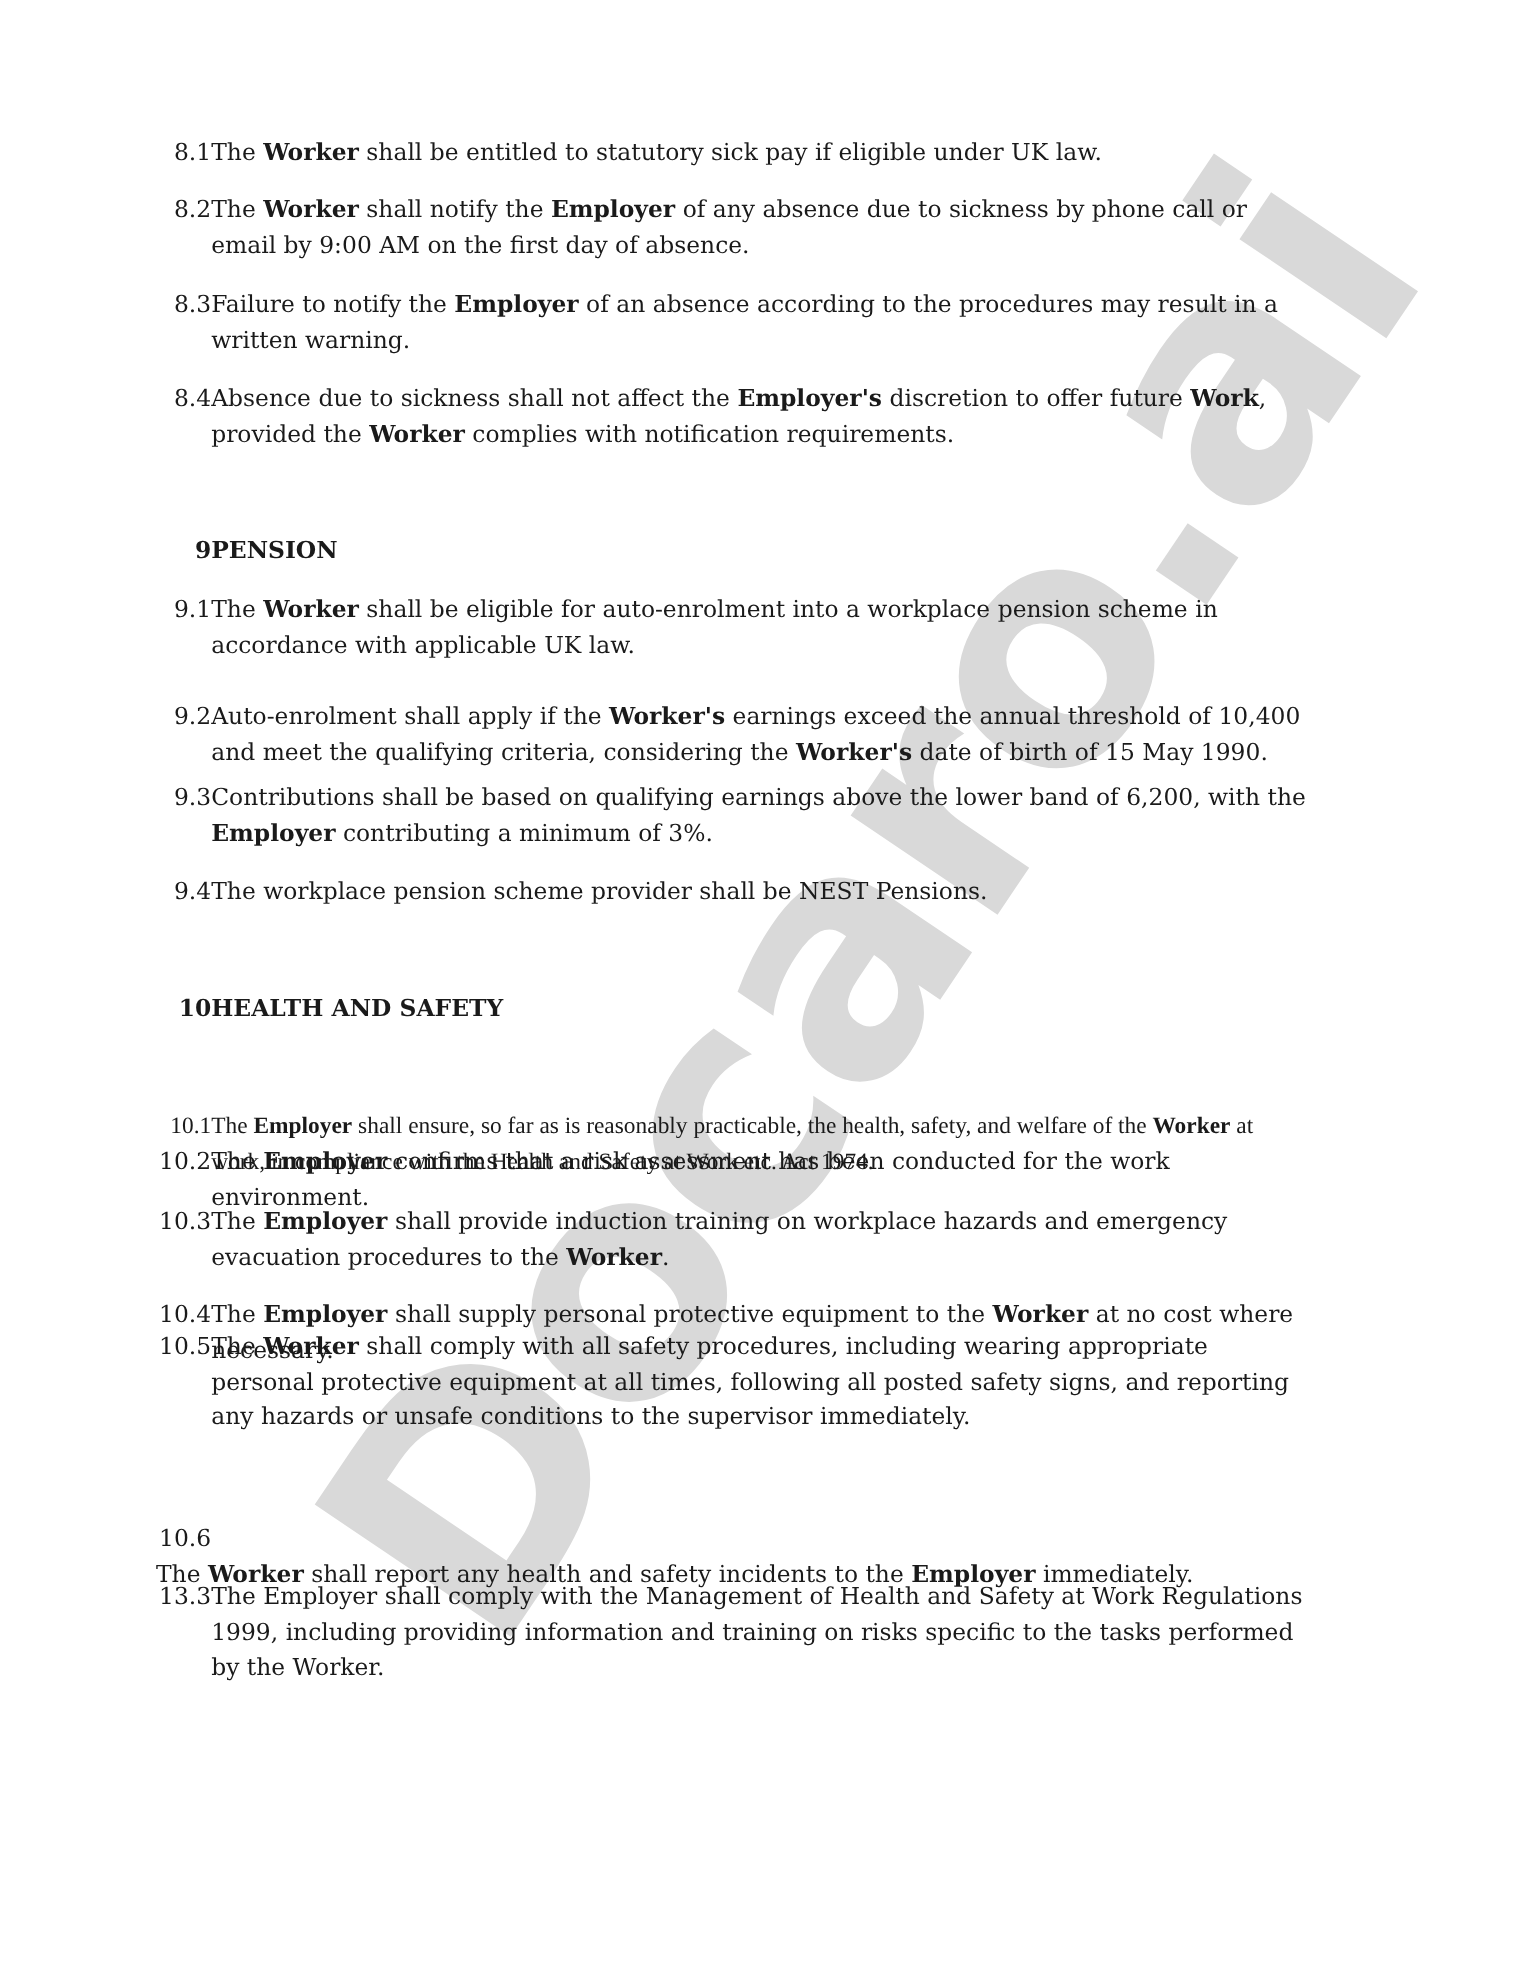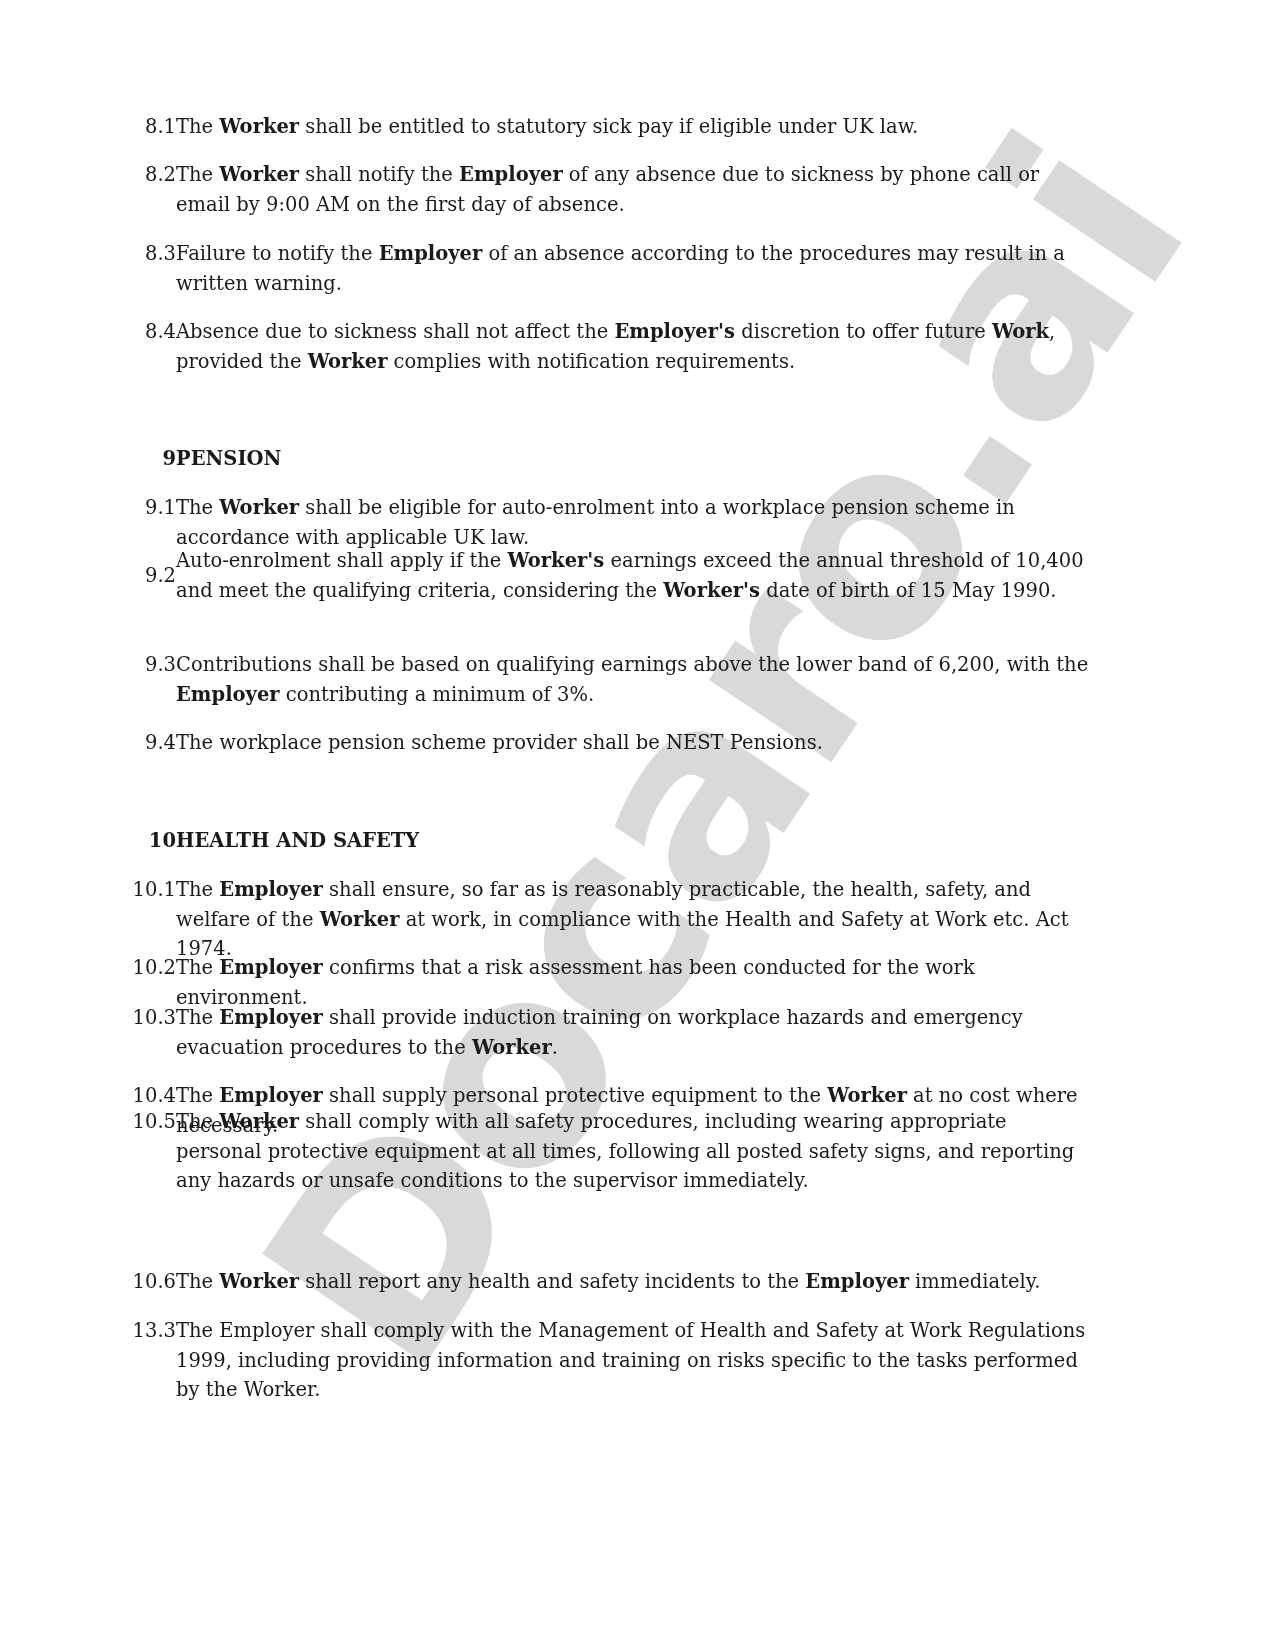--- a/index.html
+++ b/index.html
@@ -41,57 +41,57 @@
         <span class="txt"><span>Absence due to sickness shall not affect the </span><b>Employer's</b><span> discretion to offer future </span><b>Work</b><span>, provided the </span><b>Worker</b><span> complies with notification requirements.</span></span>
       </div>
       <div class="clause heading" style="top: 444px;">
         <span class="num">9</span>
         <span class="txt">PENSION</span>
       </div>
       <div class="clause" style="top: 493px;">
         <span class="num">9.1</span>
         <span class="txt"><span>The </span><b>Worker</b><span> shall be eligible for auto-enrolment into a workplace pension scheme in accordance with applicable UK law.</span></span>
       </div>
-      <div class="clause" style="top: 546px; align-items: center;">
+      <div class="clause" style="top: 582px;">
         <span class="num">9.2</span>
         <span class="txt"><span>Auto-enrolment shall apply if the </span><b>Worker's</b><span> earnings exceed the annual threshold of 10,400 and meet the qualifying criteria, considering the </span><b>Worker's</b><span> date of birth of 15 May 1990.</span></span>
       </div>
       <div class="clause" style="top: 650px;">
         <span class="num">9.3</span>
         <span class="txt"><span>Contributions shall be based on qualifying earnings above the lower band of 6,200, with the </span><b>Employer</b><span> contributing a minimum of 3%.</span></span>
       </div>
       <div class="clause" style="top: 728px;">
         <span class="num">9.4</span>
         <span class="txt"><span>The workplace pension scheme provider shall be NEST Pensions.</span></span>
       </div>
       <div class="clause heading" style="top: 826px;">
         <span class="num">10</span>
         <span class="txt">HEALTH AND SAFETY</span>
       </div>
-      <div class="clause" style="top: 875px;">
+      <div class="clause" style="top: 924px; font-family: Liberation Serif, serif;">
         <span class="num">10.1</span>
         <span class="txt"><span>The </span><b>Employer</b><span> shall ensure, so far as is reasonably practicable, the health, safety, and welfare of the </span><b>Worker</b><span> at work, in compliance with the Health and Safety at Work etc. Act 1974.</span></span>
       </div>
       <div class="clause" style="top: 953px;">
         <span class="num">10.2</span>
         <span class="txt"><span>The </span><b>Employer</b><span> confirms that a risk assessment has been conducted for the work environment.</span></span>
       </div>
       <div class="clause" style="top: 1003px;">
         <span class="num">10.3</span>
         <span class="txt"><span>The </span><b>Employer</b><span> shall provide induction training on workplace hazards and emergency evacuation procedures to the </span><b>Worker</b><span>.</span></span>
       </div>
       <div class="clause" style="top: 1081px;">
         <span class="num">10.4</span>
         <span class="txt"><span>The </span><b>Employer</b><span> shall supply personal protective equipment to the </span><b>Worker</b><span> at no cost where necessary.</span></span>
       </div>
       <div class="clause" style="top: 1107px;">
         <span class="num">10.5</span>
         <span class="txt"><span>The </span><b>Worker</b><span> shall comply with all safety procedures, including wearing appropriate personal protective equipment at all times, following all posted safety signs, and reporting any hazards or unsafe conditions to the supervisor immediately.</span></span>
       </div>
-      <div class="clause" style="top: 1267px;">
+      <div class="clause" style="top: 1267px; flex-direction: column;">
         <span class="num">10.6</span>
         <span class="txt"><span>The </span><b>Worker</b><span> shall report any health and safety incidents to the </span><b>Employer</b><span> immediately.</span></span>
       </div>
       <div class="clause" style="top: 1316px;">
         <span class="num">13.3</span>
         <span class="txt"><span>The Employer shall comply with the Management of Health and Safety at Work Regulations 1999, including providing information and training on risks specific to the tasks performed by the Worker.</span></span>
       </div>
     </div>
 </div>
 

